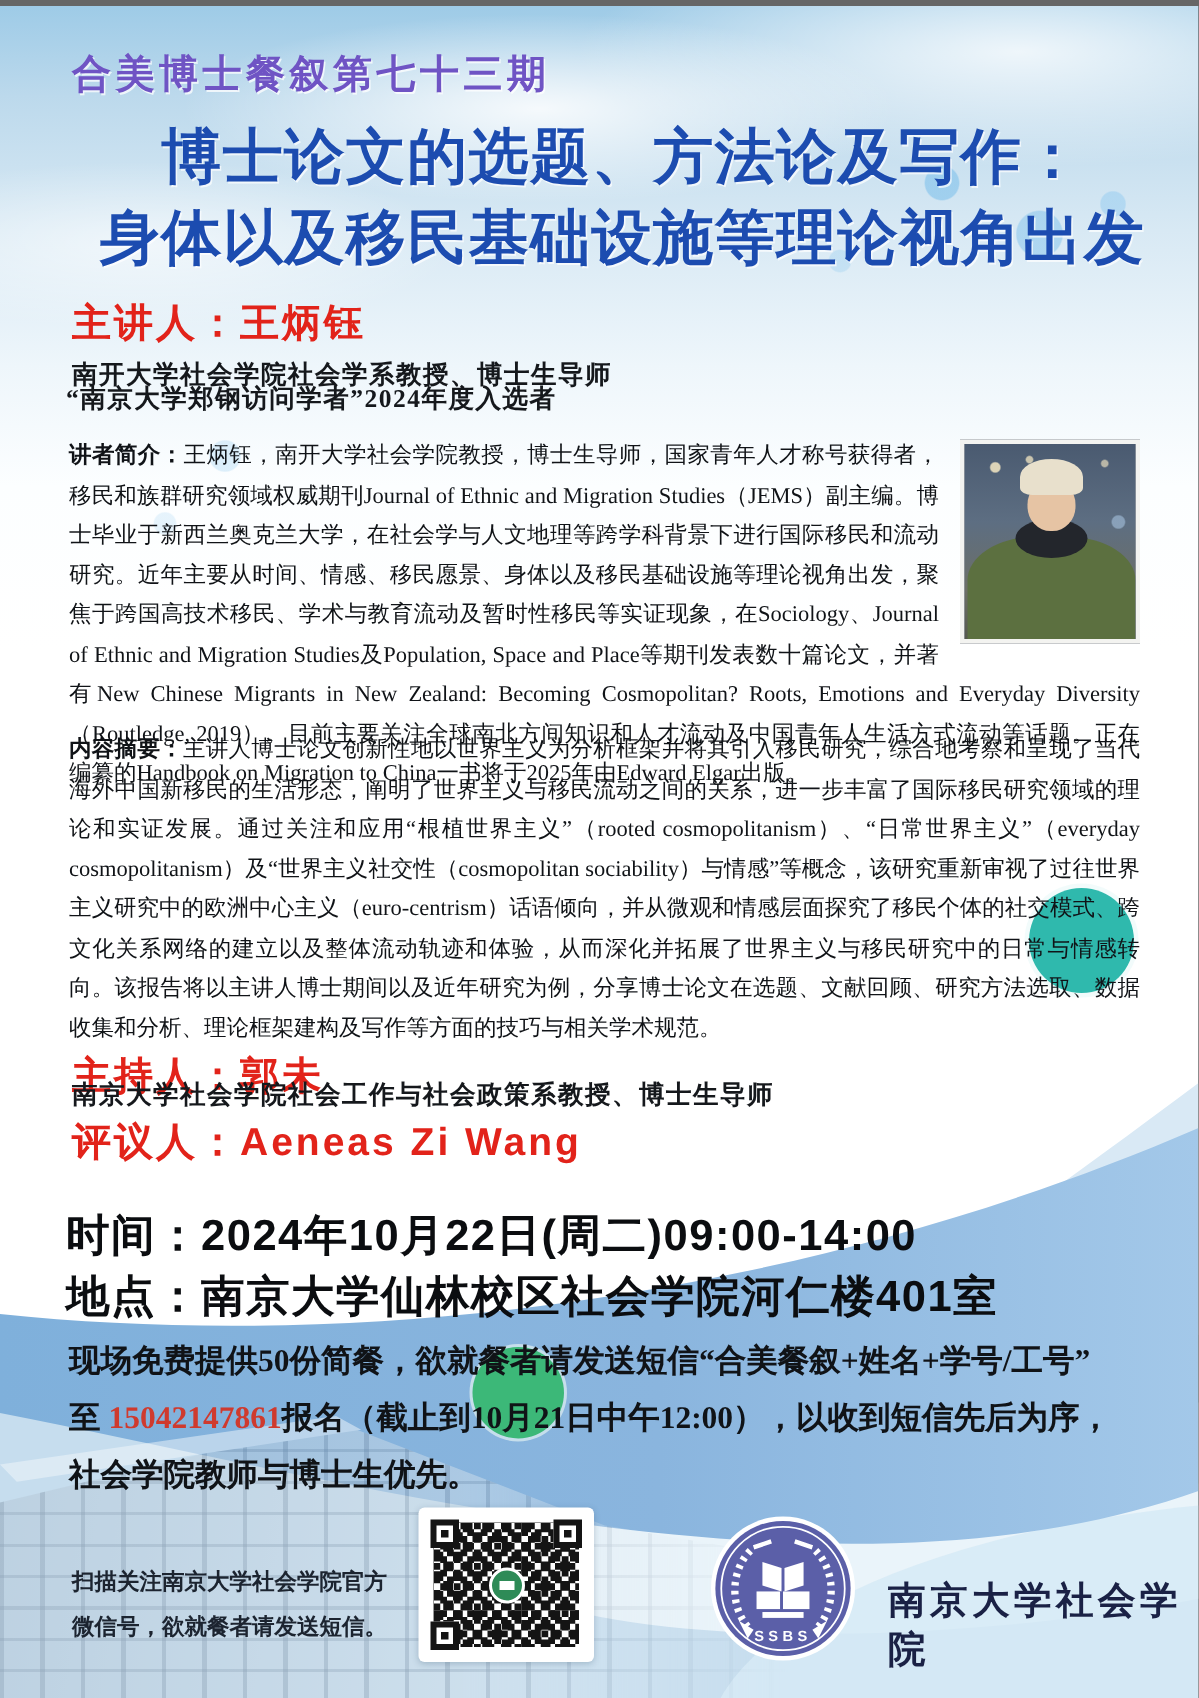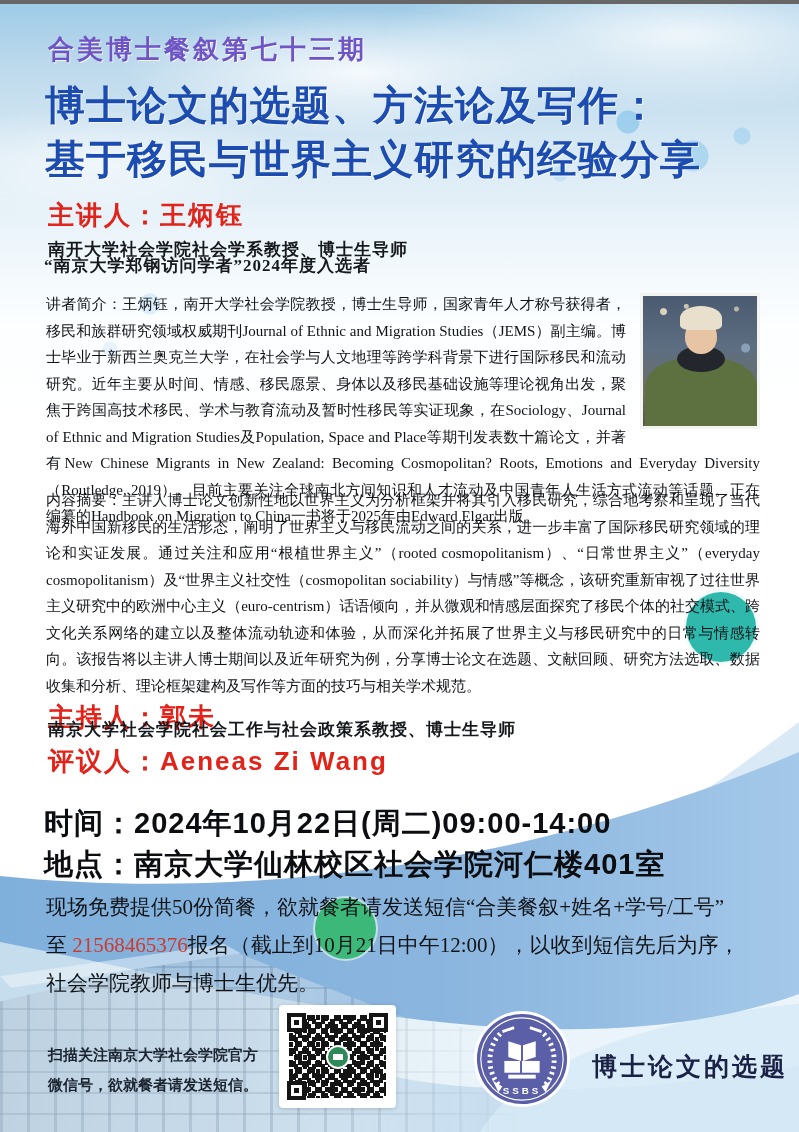--- a/index.html
+++ b/index.html
@@ -50,38 +50,39 @@
   .t{position:absolute;z-index:5;}
   .series-title{
     left:48px;top:28px;font-family:"Liberation Sans","DejaVu Sans",sans-serif;
     font-size:26px;font-weight:900;color:#6f54c4;letter-spacing:3px;
     text-shadow:1px 1px 0 rgba(255,255,255,.75);
   }
   .main-title{
     left:45px;top:74px;width:740px;font-family:"Liberation Sans","DejaVu Sans",sans-serif;
     font-size:40px;font-weight:900;color:#1c4cb0;line-height:54px;letter-spacing:1px;
     text-shadow:1px 1px 0 rgba(255,255,255,.7);
+    text-align:center;
   }
   .red-heading{
     font-family:"Liberation Sans","DejaVu Sans",sans-serif;
     font-size:26px;font-weight:900;color:#e2231a;letter-spacing:2px;
   }
   .h-speaker{left:48px;top:194px;}
   .h-host{left:48px;top:696px;}
   .h-disc{left:48px;top:740px;}
   .aff{font-size:17px;font-weight:600;color:#15181c;letter-spacing:1px;}
   .aff1{left:48px;top:234px;}
   .aff2{left:44px;top:250px;}
   .aff-host{left:48px;top:714px;}
   .aff-disc{left:48px;top:780px;}
   .para{
     left:46px;width:714px;font-size:15px;line-height:26.5px;color:#101317;
     text-align:justify;text-justify:inter-character;
   }
-  .para .lbl{font-weight:400;}
+  .para .lbl{font-weight:700;}
   .bio{top:287px;}
   .abstract{top:483px;}
   .photo{
     float:right;width:120px;height:136px;margin:2px 0 6px 14px;
     background:#3a4454;border:3px solid #f3f3f0;box-sizing:border-box;position:relative;overflow:hidden;
   }
   .photo .bgcity{position:absolute;inset:0;background:linear-gradient(180deg,#4a5a70 0%,#5d6e82 40%,#6d6f66 75%,#55584e 100%);}
   .photo .lights{position:absolute;inset:0;background:
       radial-gradient(circle at 18% 12%, rgba(255,240,200,.8) 0 3px, transparent 4px),
       radial-gradient(circle at 38% 8%, rgba(255,240,200,.7) 0 2px, transparent 3px),
@@ -91,21 +92,21 @@
   .photo .jacket{position:absolute;left:2px;top:62px;width:112px;height:72px;border-radius:40% 40% 0 0;background:#5c7040;}
   .photo .scarf{position:absolute;left:34px;top:50px;width:48px;height:26px;border-radius:50%;background:#23262c;}
   .photo .face{position:absolute;left:42px;top:24px;width:32px;height:34px;border-radius:48%;background:#e6c4a4;}
   .photo .hat{position:absolute;left:37px;top:10px;width:42px;height:24px;border-radius:50% 50% 20% 20%;background:#e8e0cc;}
   .schedule{
     font-family:"Liberation Sans","DejaVu Sans",sans-serif;
     font-size:29px;font-weight:900;color:#0b0d10;letter-spacing:1px;
   }
   .time-line{left:44px;top:800px;}
   .place-line{left:44px;top:841px;text-align:center;}
-  .meal{left:46px;top:884px;width:720px;font-size:21px;line-height:38px;font-weight:400;color:#101317;}
+  .meal{left:46px;top:884px;width:720px;font-size:21px;line-height:38px;font-weight:700;color:#101317;}
   .meal .phone{color:#cf3a2e;}
   .wechat{left:48px;top:1036px;font-size:15px;line-height:30px;font-weight:700;color:#1c2430;}
   
   .qr{
     position:absolute;left:279px;top:1001px;width:117px;height:103px;background:#fff;
     border-radius:4px;z-index:6;box-shadow:0 1px 4px rgba(40,70,100,.25);
   }
   .qr .modules{
     position:absolute;left:10px;top:10px;width:97px;height:83px;
     background-image:
@@ -160,21 +161,21 @@
     <div class="roof"></div>
   </div>
 
   <div class="circle teal"></div>
   <div class="circle green"></div>
 
   <div class="t series-title">合美博士餐叙第七十三期</div>
 
   <div class="t main-title">
     <div>博士论文的选题、方法论及写作：</div>
-    <div>基于移民与世界主义研究的经验分享</div>
+    <div>身体以及移民基础设施等理论视角出发</div>
   </div>
 
   <div class="t aff aff1">南开大学社会学院社会学系教授、博士生导师</div>
   <div class="t red-heading h-speaker">主讲人：王炳钰</div>
   <div class="t aff aff2">“南京大学郑钢访问学者”2024年度入选者</div>
 
   <div class="t para bio">
     <div class="photo">
       <div class="bgcity"></div>
       <div class="lights"></div>
@@ -197,21 +198,21 @@
 
   <div class="t schedule time-line">
     <span>时间：</span><span>2024年10月22日(周二)09:00-14:00</span>
   </div>
   <div class="t schedule place-line">
     <span>地点：</span><span>南京大学仙林校区社会学院河仁楼401室</span>
   </div>
 
   <div class="t meal">
     <div>现场免费提供50份简餐，欲就餐者请发送短信“合美餐叙+姓名+学号/工号”</div>
-    <div><span>至 </span><span class="phone">21568465376</span><span>报名（截止到10月21日中午12:00），以收到短信先后为序，</span></div>
+    <div><span>至 </span><span class="phone">15042147861</span><span>报名（截止到10月21日中午12:00），以收到短信先后为序，</span></div>
     <div>社会学院教师与博士生优先。</div>
   </div>
 
   <div class="t wechat">
     <div>扫描关注南京大学社会学院官方</div>
     <div>微信号，欲就餐者请发送短信。</div>
   </div>
 
   <div class="qr">
     <div class="modules"></div>
@@ -236,15 +237,15 @@
       <rect x="32" y="52" width="16" height="12"></rect>
       <rect x="50" y="52" width="18" height="12"></rect>
       <rect x="36" y="66" width="28" height="4"></rect>
     </g>
 
     <path d="M20,72 L30,78 L26,84 Z" fill="#ffffff"></path>
     <path d="M80,72 L70,78 L74,84 Z" fill="#ffffff"></path>
     <text x="50" y="86" text-anchor="middle" font-size="10" font-family="Liberation Sans, sans-serif" font-weight="bold" fill="#ffffff" letter-spacing="3">SSBS</text>
   </svg>
 
-  <div class="t org-name">博士论文的选题</div>
+  <div class="t org-name">南京大学社会学院</div>
 
 </div>
 
 </body></html>

